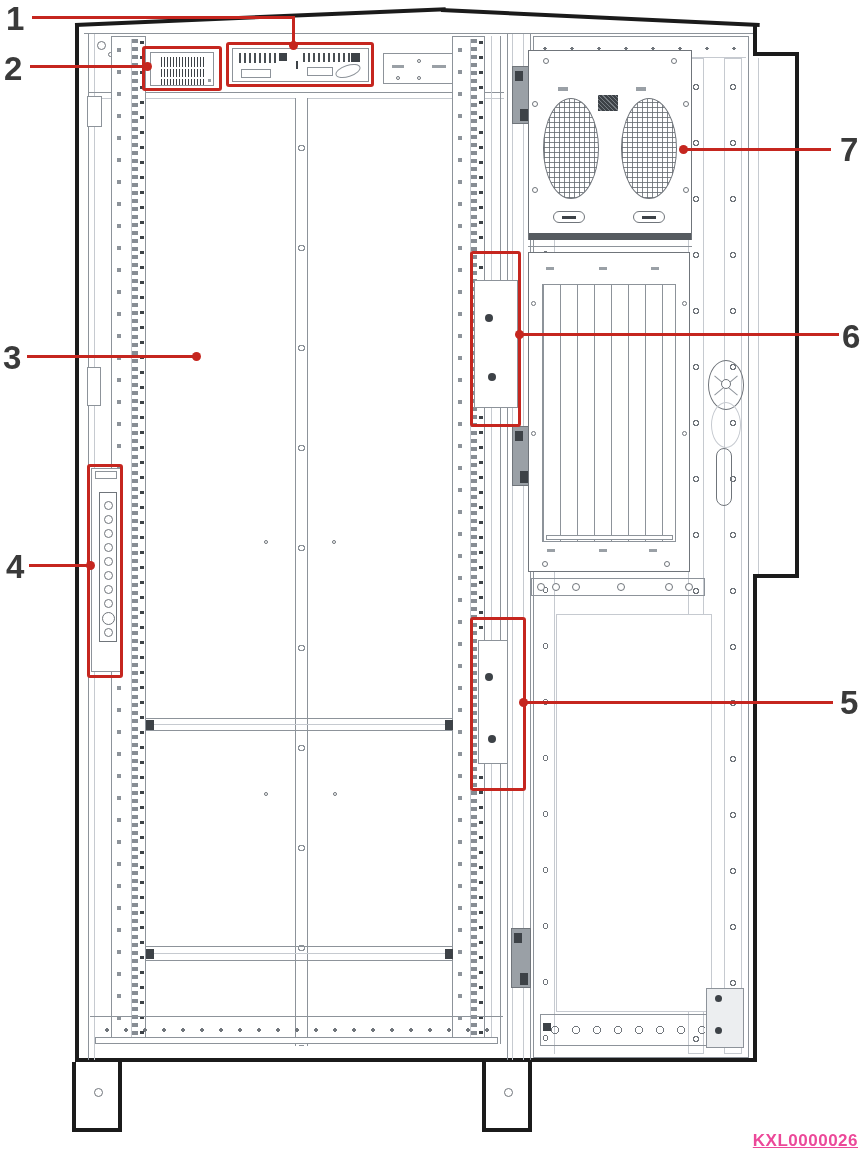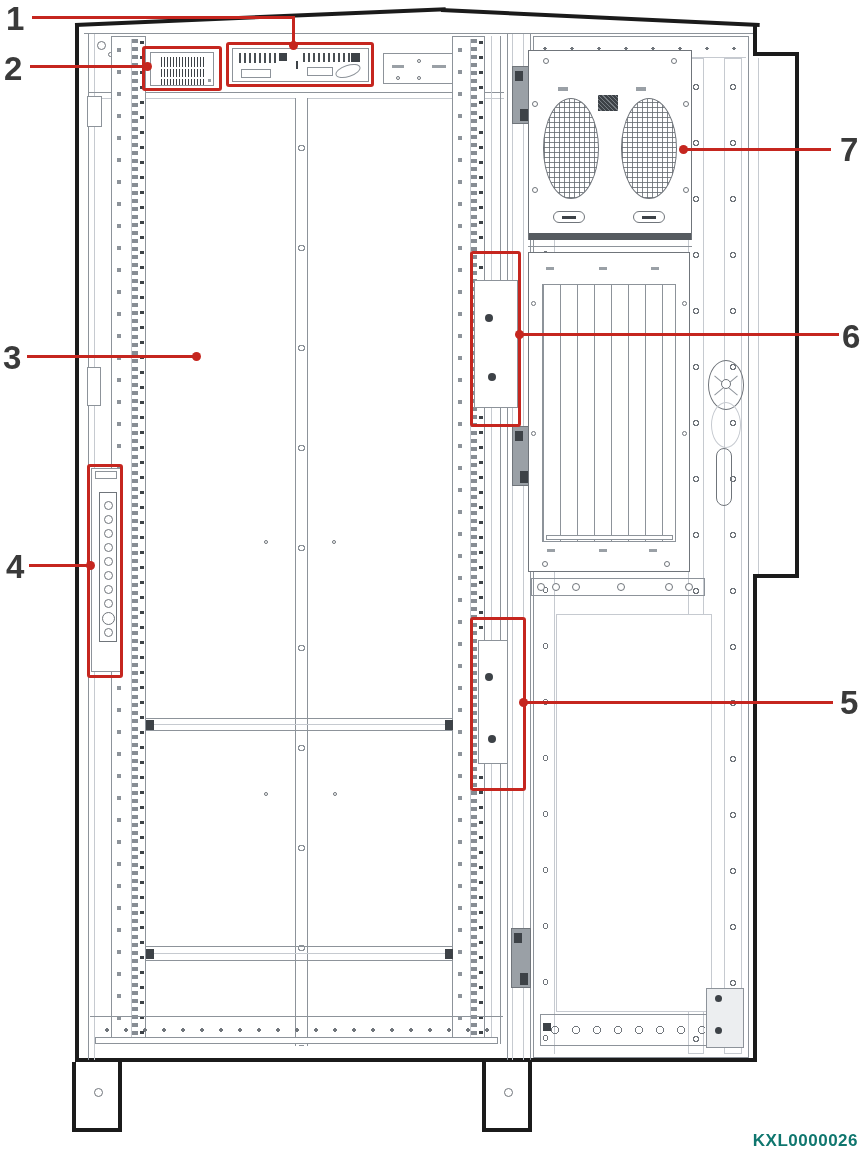--- a/index.html
+++ b/index.html
@@ -44,21 +44,21 @@
         repeating-linear-gradient(0deg, rgba(98,104,110,.8) 0 1px, transparent 1px 5px),
         repeating-linear-gradient(90deg, rgba(98,104,110,.8) 0 1px, transparent 1px 5px);}
   .louv{border:1px solid var(--ln);
       background-image:repeating-linear-gradient(90deg, var(--ln) 0 1px, transparent 1px 17px);}
   .bars{background-image:repeating-linear-gradient(90deg, var(--dk) 0 1px, transparent 1px 3px);}
   .smudge{background-image:repeating-linear-gradient(90deg, #4a4f54 0 2px, transparent 2px 5px);}
   .rbox{border:3px solid var(--red);border-radius:3px;background:transparent;}
   .rline{background:var(--red);}
   .rdot{width:9px;height:9px;border-radius:50%;background:var(--red);}
   .num{width:26px;height:38px;font-size:33px;font-weight:700;color:var(--txt);line-height:36px;}
-  .code{font-size:17px;font-weight:700;color:#0f766e;letter-spacing:.5px;text-align:right;}
+  .code{font-size:17px;font-weight:700;color:#ec4899;letter-spacing:.5px;text-align:right;text-decoration:underline;}
   .hinge{background:#9aa0a6;border:1px solid var(--ln2);}
   .mark{background:#9aa0a6;}
 </style>
 </head>
 <body>
 
 <div id="stage">
 
   <div class="blk" style="left:75px;top:23px;width:371px;height:4px;transform-origin:0 50%;transform:rotate(-2.45deg);"></div>
   <div class="blk" style="left:441px;top:8px;width:319px;height:4px;transform-origin:0 50%;transform:rotate(2.7deg);"></div>

